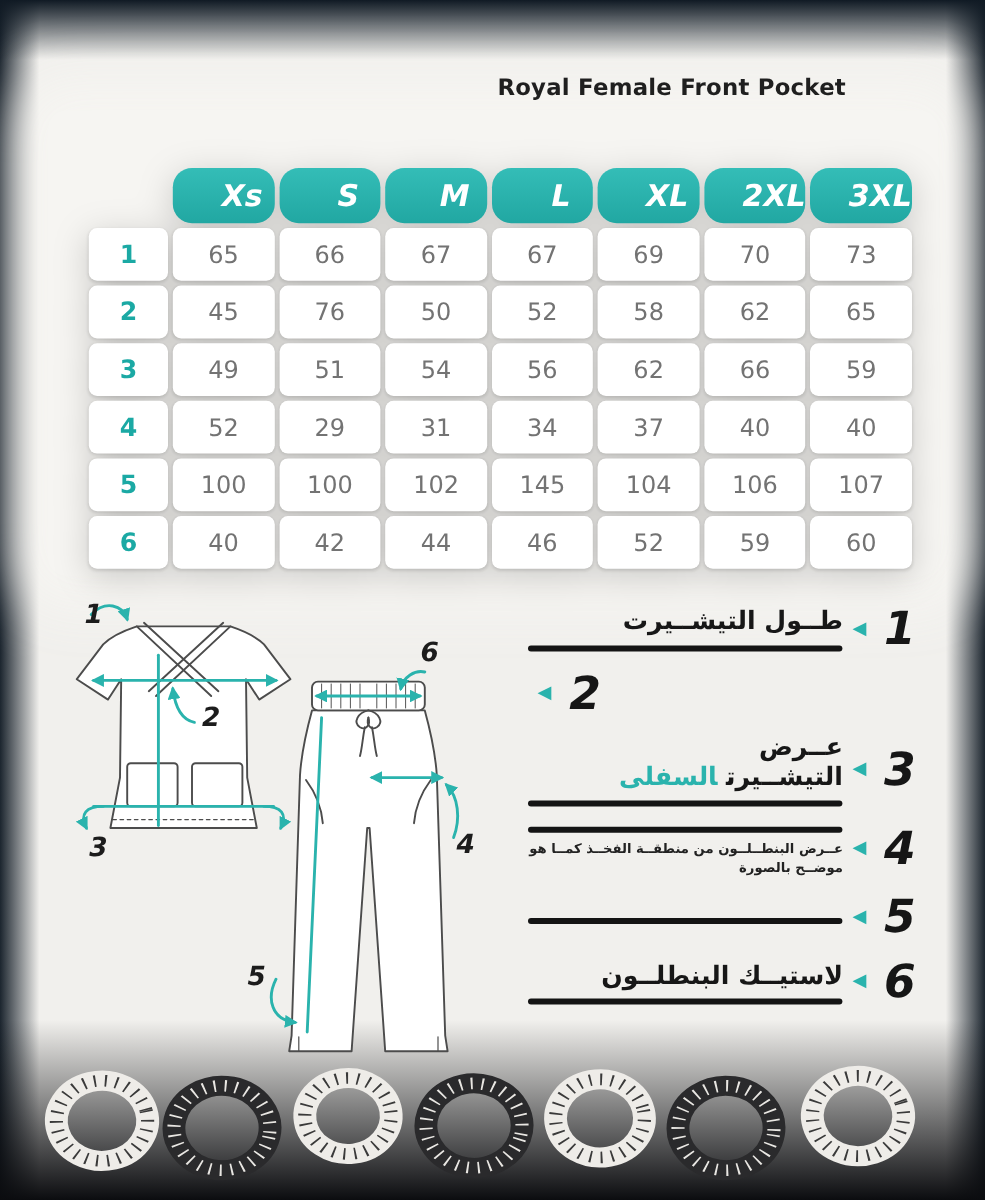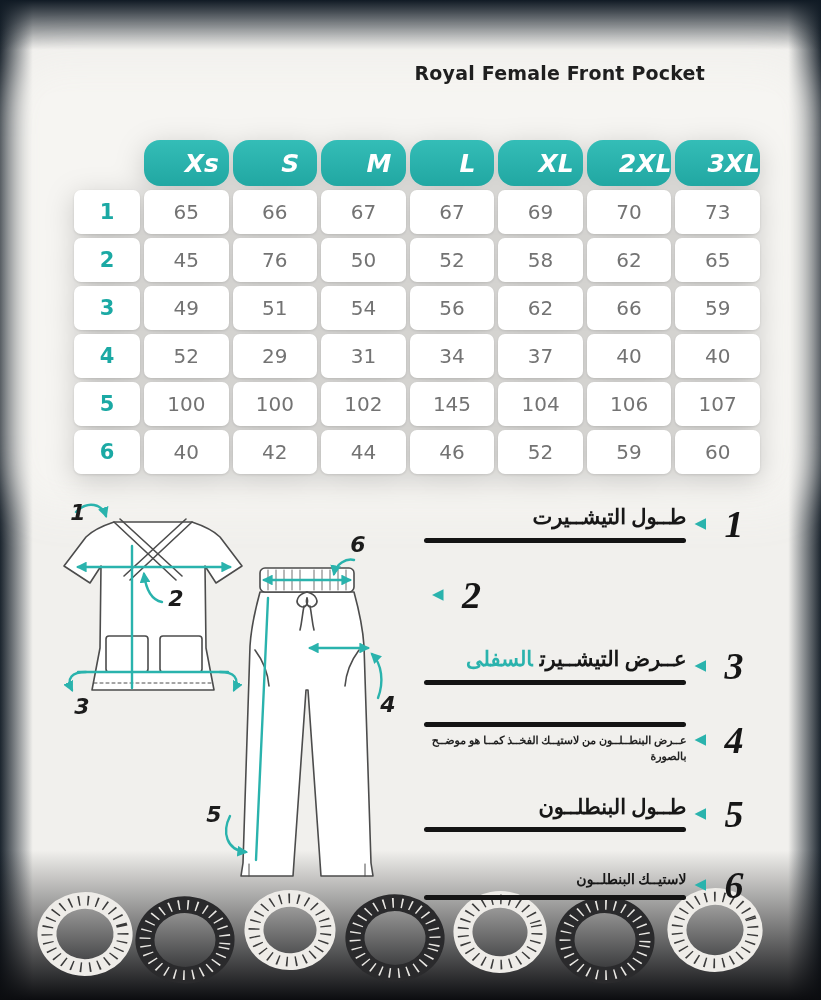--- a/index.html
+++ b/index.html
@@ -38,29 +38,29 @@
     font-size:20px;color:#737373;box-shadow:0 1px 3px rgba(0,0,0,.12);
   }
   tbody td.rownum{color:#1ba9a4;font-weight:700;font-size:21px;}
   
   .dnum{
     position:absolute;width:24px;text-align:center;
     font-size:22px;font-weight:800;font-style:italic;color:#1c1c1c;z-index:3;
   }
   
   .legend{
-    position:absolute;left:424px;top:502px;width:334px;
-    display:flex;flex-direction:column;gap:27px;z-index:2;font-family:Liberation Serif, serif;
+    position:absolute;left:440px;top:502px;width:334px;
+    display:flex;flex-direction:column;gap:10px;z-index:2;
   }
   .m-item{display:flex;align-items:center;}
   .m-main{flex:1;direction:rtl;text-align:right;}
   .m-label{font-size:21px;font-weight:700;color:#171717;line-height:1.2;}
   .m-label .hl{color:#2ab3ad;}
   .m-label .hl:not(:empty){margin-inline-start:7px;}
-  .m-label2{font-size:14px;font-weight:700;color:#171717;margin-top:2px;}
+  .m-label2{font-size:21px;font-weight:700;color:#171717;margin-top:2px;}
   .m-bar{height:5px;background:#141414;border-radius:3px;margin-top:7px;}
   .m-sub{font-size:11px;font-weight:700;color:#222;line-height:1.45;margin-top:6px;}
   .m-arrow{color:#2ab3ad;font-size:15px;margin:0 4px 0 8px;transform:translateY(-1px);}
   .m-num{width:48px;text-align:center;font-size:38px;font-weight:800;font-style:italic;color:#161616;}
   
   .shirt-svg{position:absolute;left:48px;top:500px;z-index:2;}
   .pants-svg{position:absolute;left:222px;top:558px;z-index:2;}
   .tapes{position:absolute;left:0;top:872px;z-index:1;}
 </style>
 </head>
@@ -252,31 +252,28 @@
 
       </div>
       <div class="m-arrow">◀</div>
       <div class="m-num">3</div>
     </div>
 
     <div class="m-item">
       <div class="m-main">
 
         <div class="m-bar"></div>
-        <div class="m-sub">عــرض البنطــلــون من لاستيــك الفخــذ كمــا هو موضــح بالصورة</div>
+        <div class="m-sub">عــرض البنطــلــون من منطقــة الفخــذ كمــا هو موضــح بالصورة</div>
       </div>
       <div class="m-arrow">◀</div>
       <div class="m-num">4</div>
     </div>
 
     <div class="m-item">
       <div class="m-main">
-        <div class="m-label">
-          <span class="lab">طــول البنطلــون</span><span class="hl"></span>
-        </div>
 
         <div class="m-bar"></div>
 
       </div>
       <div class="m-arrow">◀</div>
       <div class="m-num">5</div>
     </div>
 
     <div class="m-item">
       <div class="m-main">

